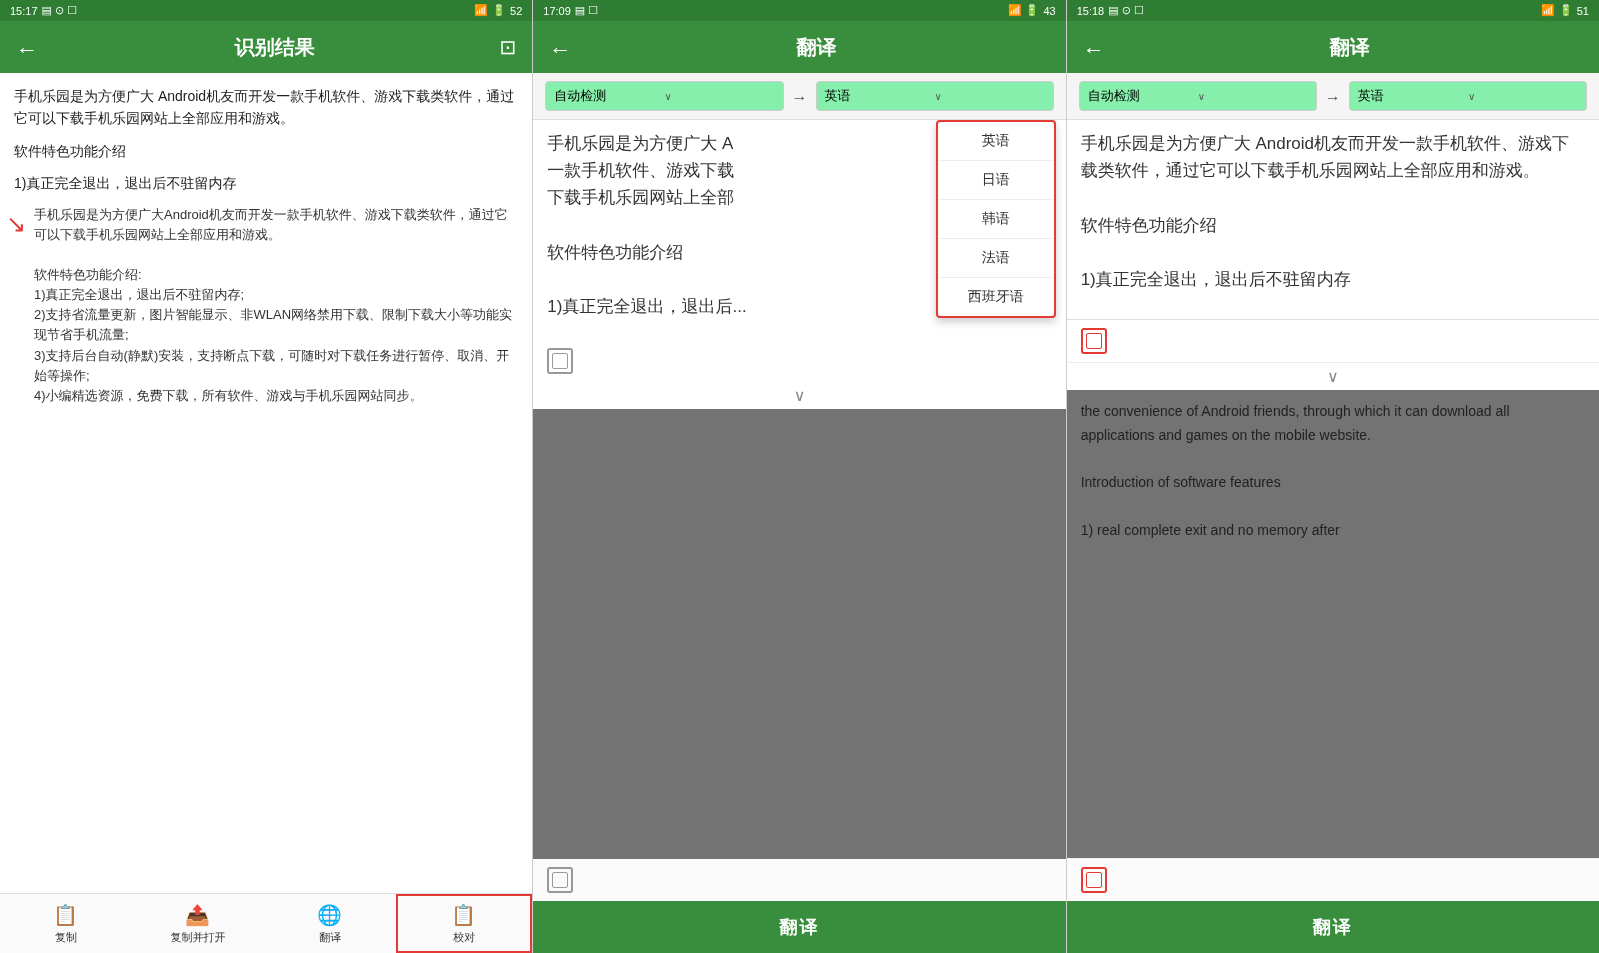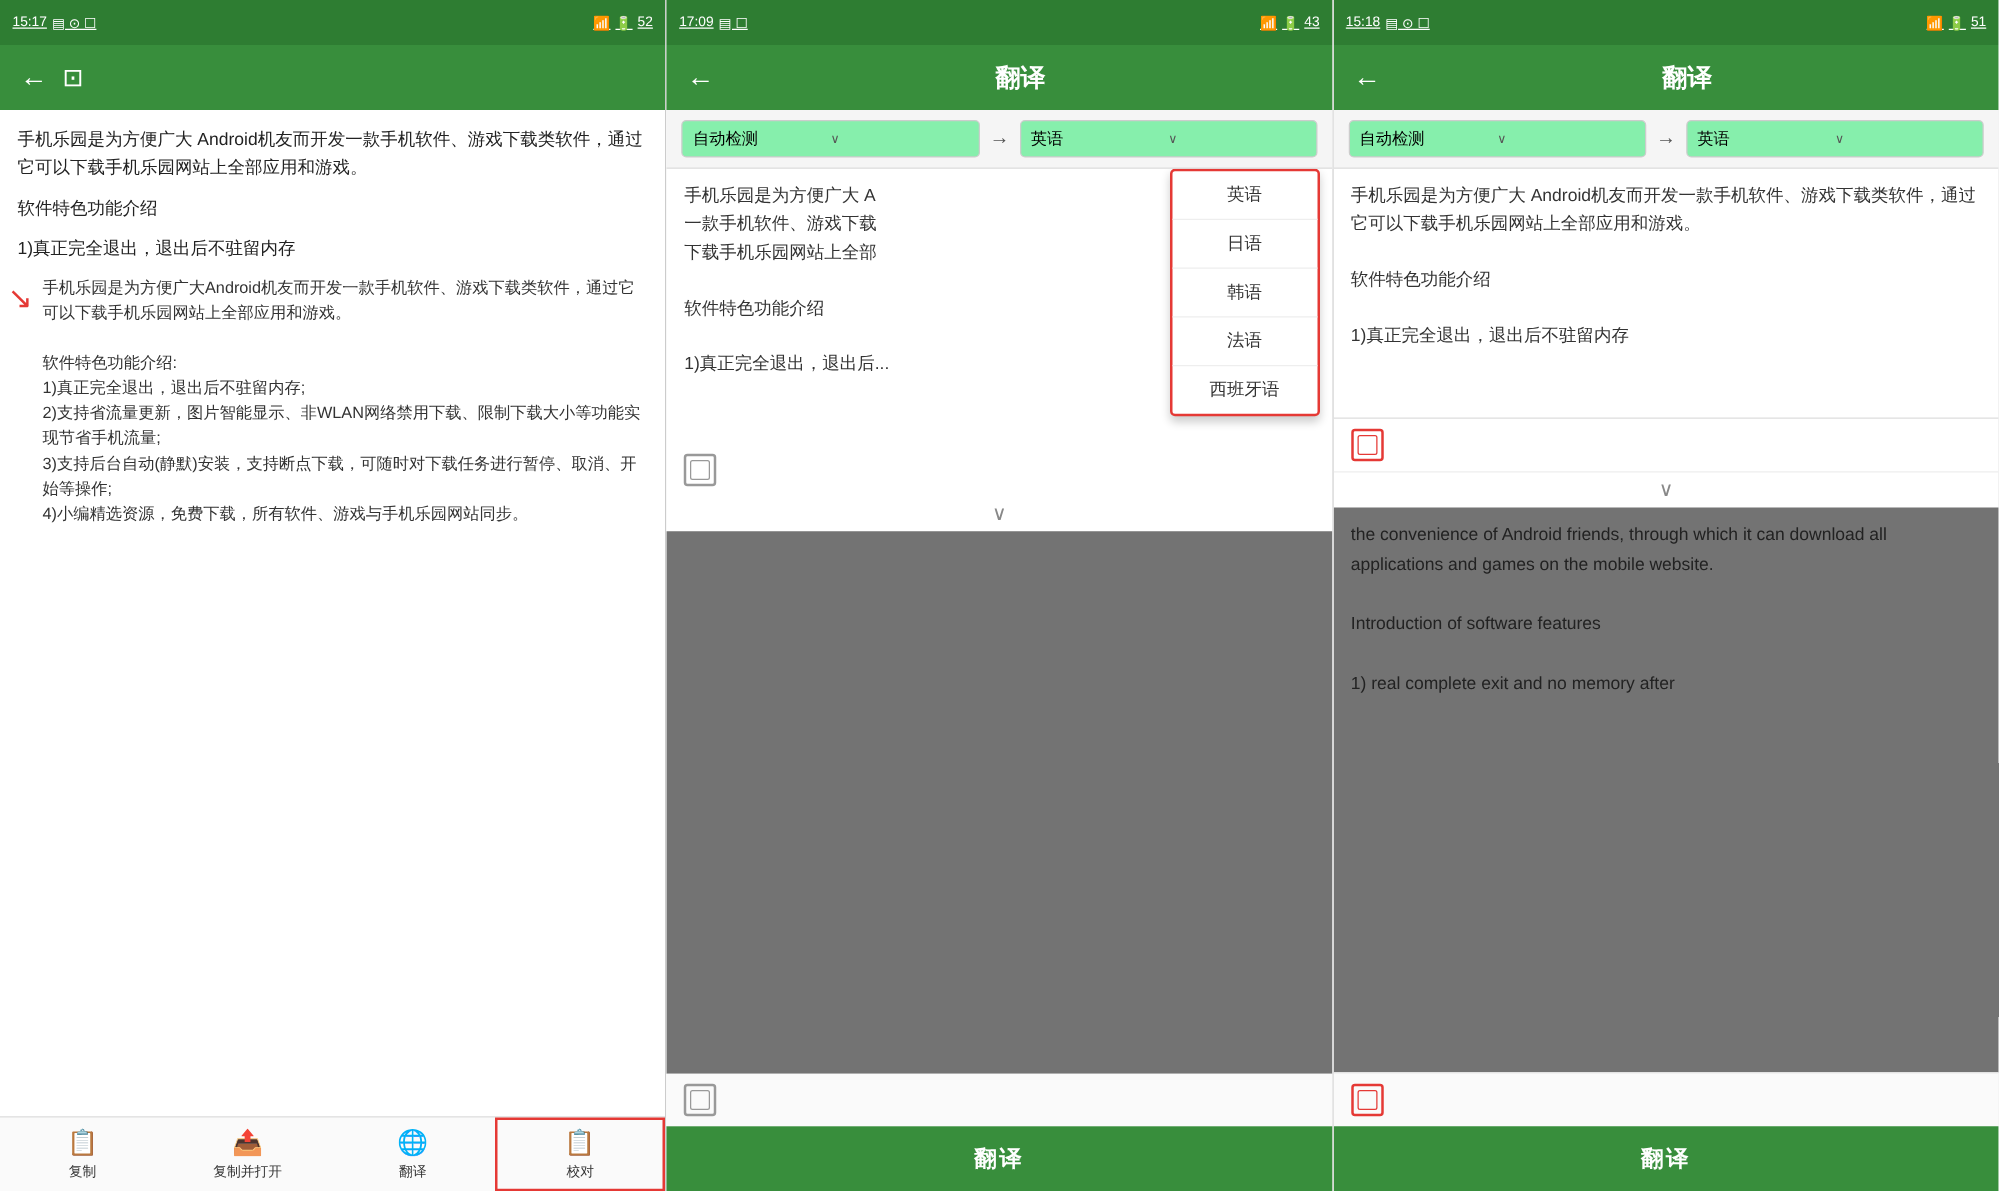--- a/index.html
+++ b/index.html
@@ -32,22 +32,21 @@
 
     
     .status-bar {
       background: #2e7d32;
       color: white;
       display: flex;
       justify-content: space-between;
       align-items: center;
       padding: 4px 10px;
       font-size: 11px;
-      height: 36px;
-      text-decoration: underline;
+      height: 21px;
     }
     .status-left { display: flex; align-items: center; gap: 4px; }
     .status-right { display: flex; align-items: center; gap: 4px; }
 
     
     .header {
       background: #388e3c;
       color: white;
       display: flex;
       align-items: center;
@@ -216,21 +215,21 @@
       display: flex;
       flex-direction: column;
       flex: 1;
       overflow: hidden;
     }
 
     .input-section {
       flex: 1;
       overflow-y: auto;
       padding: 10px 14px;
-      font-size: 14px;
+      font-size: 17px;
       line-height: 1.6;
       color: #333;
       position: relative;
       min-height: 120px;
       max-height: 220px;
     }
 
     .output-section {
       flex: 1;
       overflow-y: auto;
@@ -255,20 +254,21 @@
       </div>
       <div class="status-right">
         <span>📶</span>
         <span>🔋</span>
         <span>52</span>
       </div>
     </div>
 
     <div class="header">
       <span class="header-back">←</span>
+      <span class="header-title">识别结果</span>
       <span class="header-action">⊡</span>
     </div>
 
     <div class="content-area">
       <p>手机乐园是为方便广大  Android机友而开发一款手机软件、游戏下载类软件，通过它可以下载手机乐园网站上全部应用和游戏。</p>
       <p>软件特色功能介绍</p>
       <p>1)真正完全退出，退出后不驻留内存</p>
 
       <div style="position:relative; margin-top: 8px;">
         <span class="red-arrow" style="left:-8px; top:0;">↘</span>

